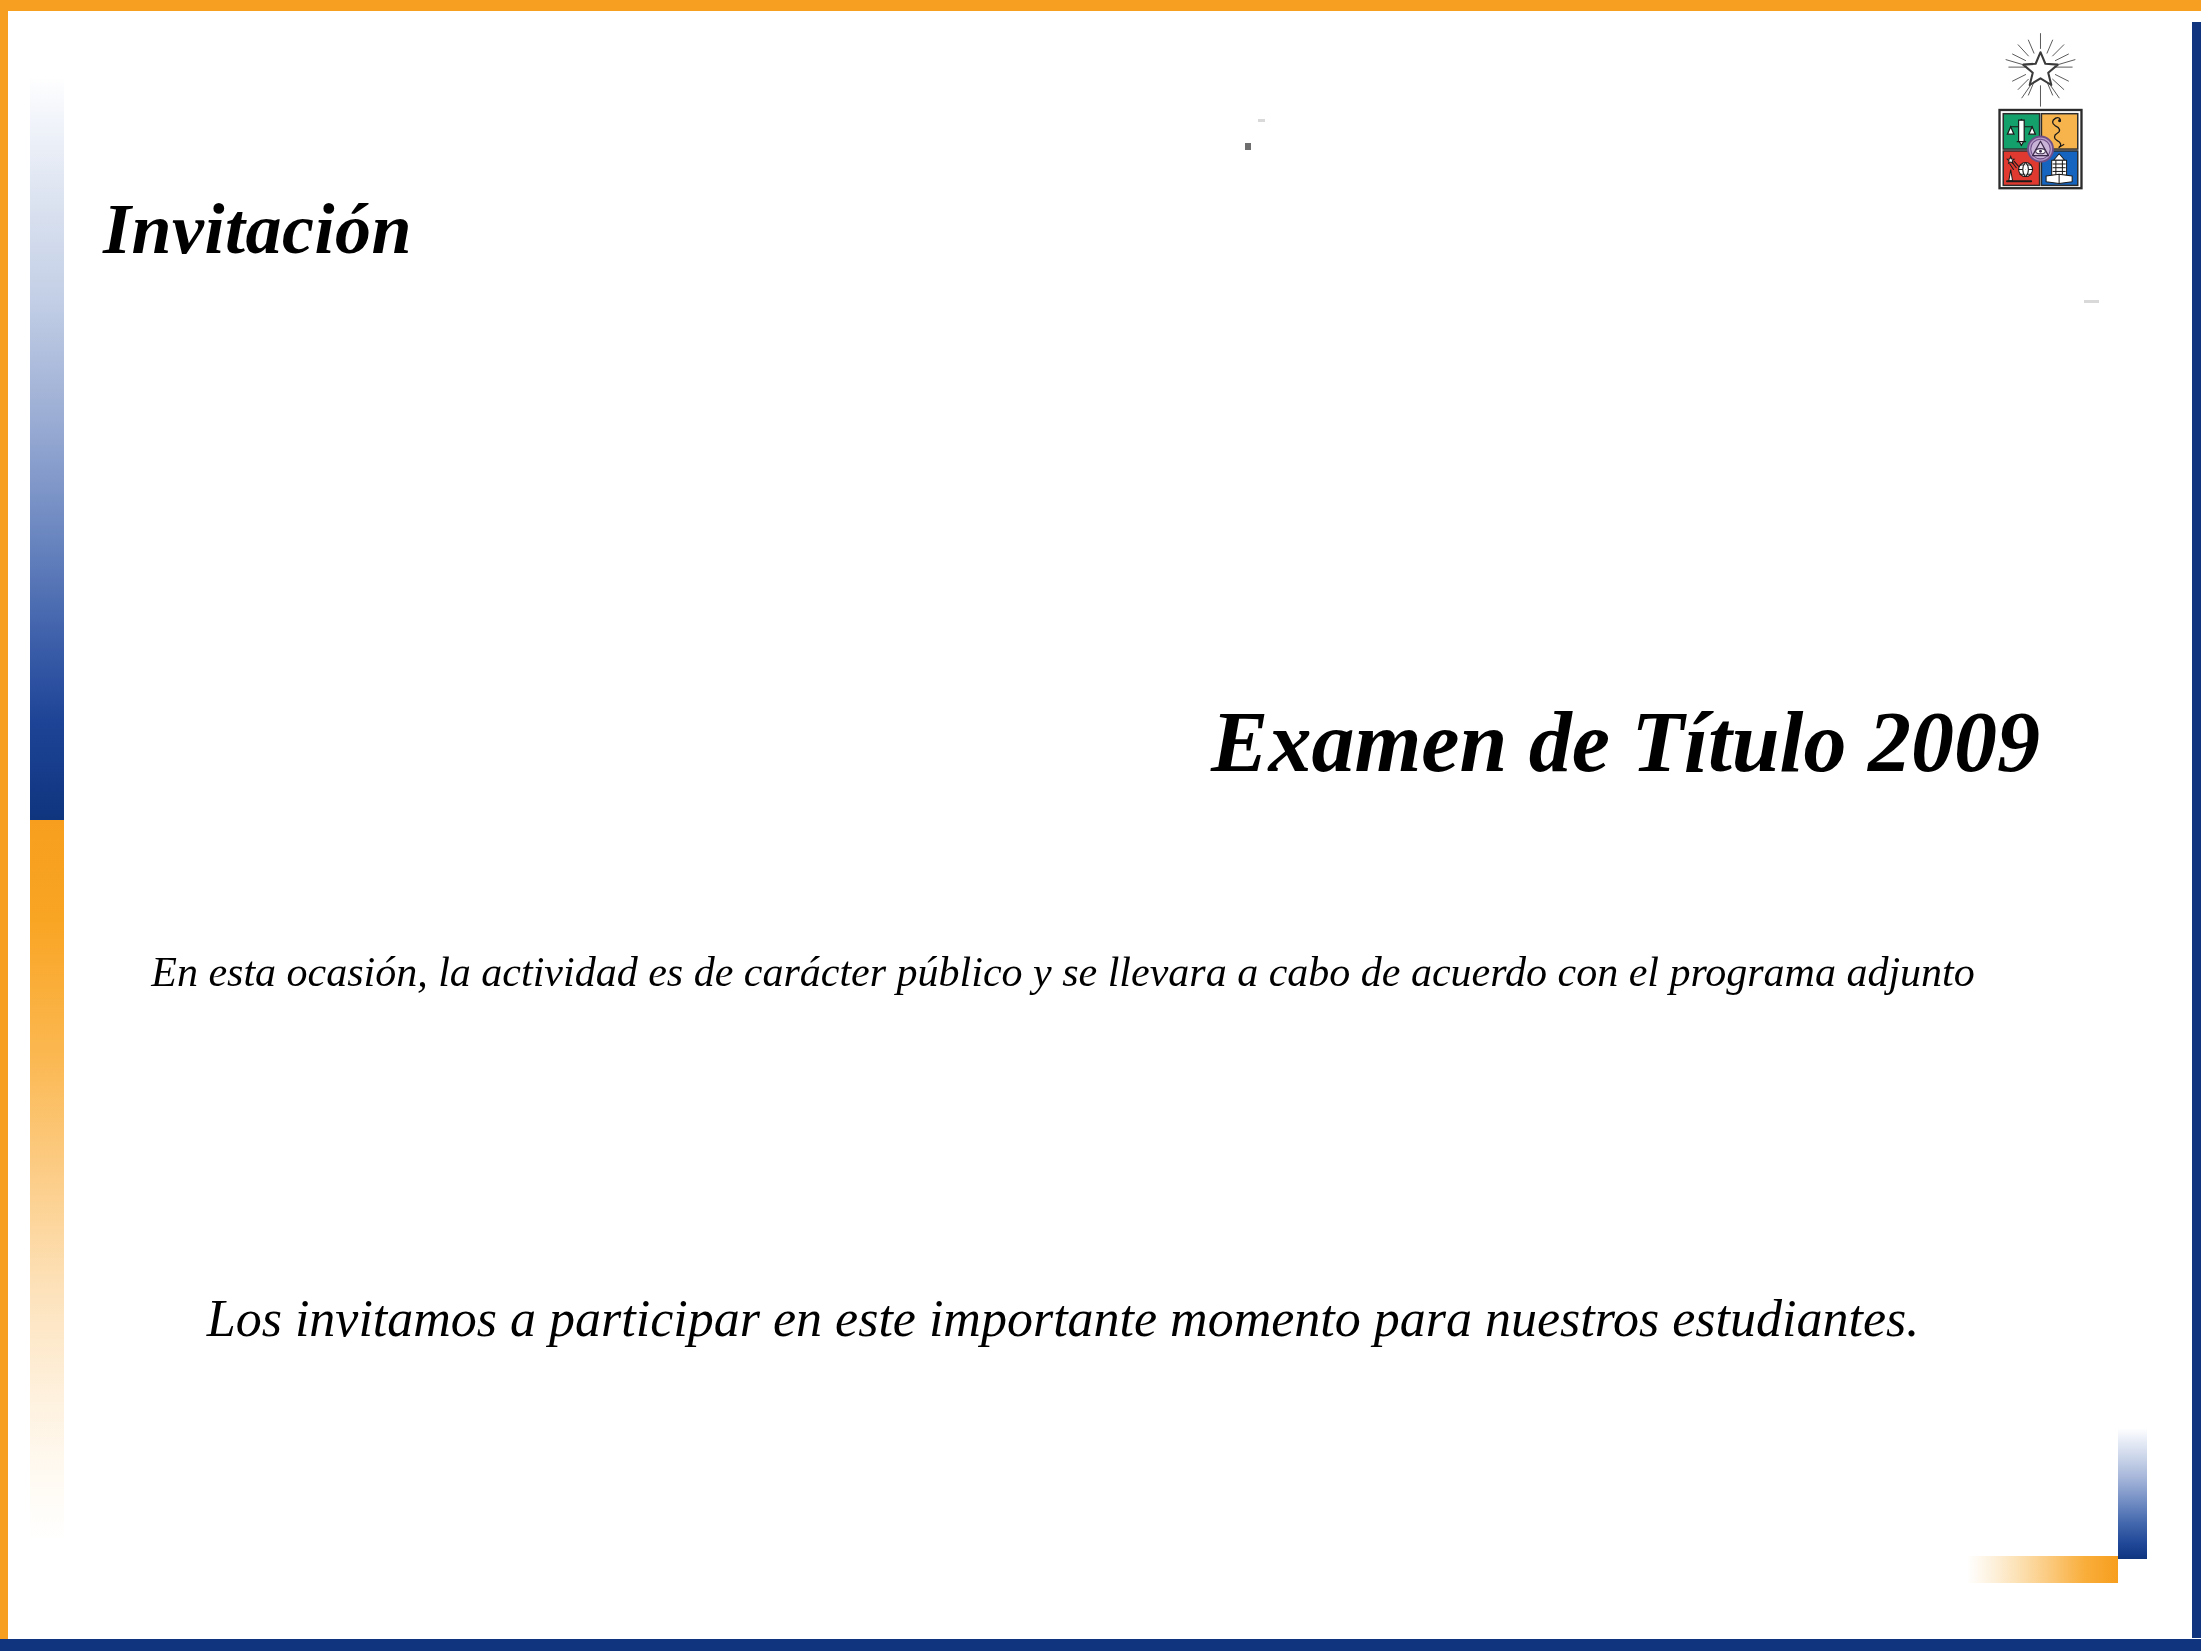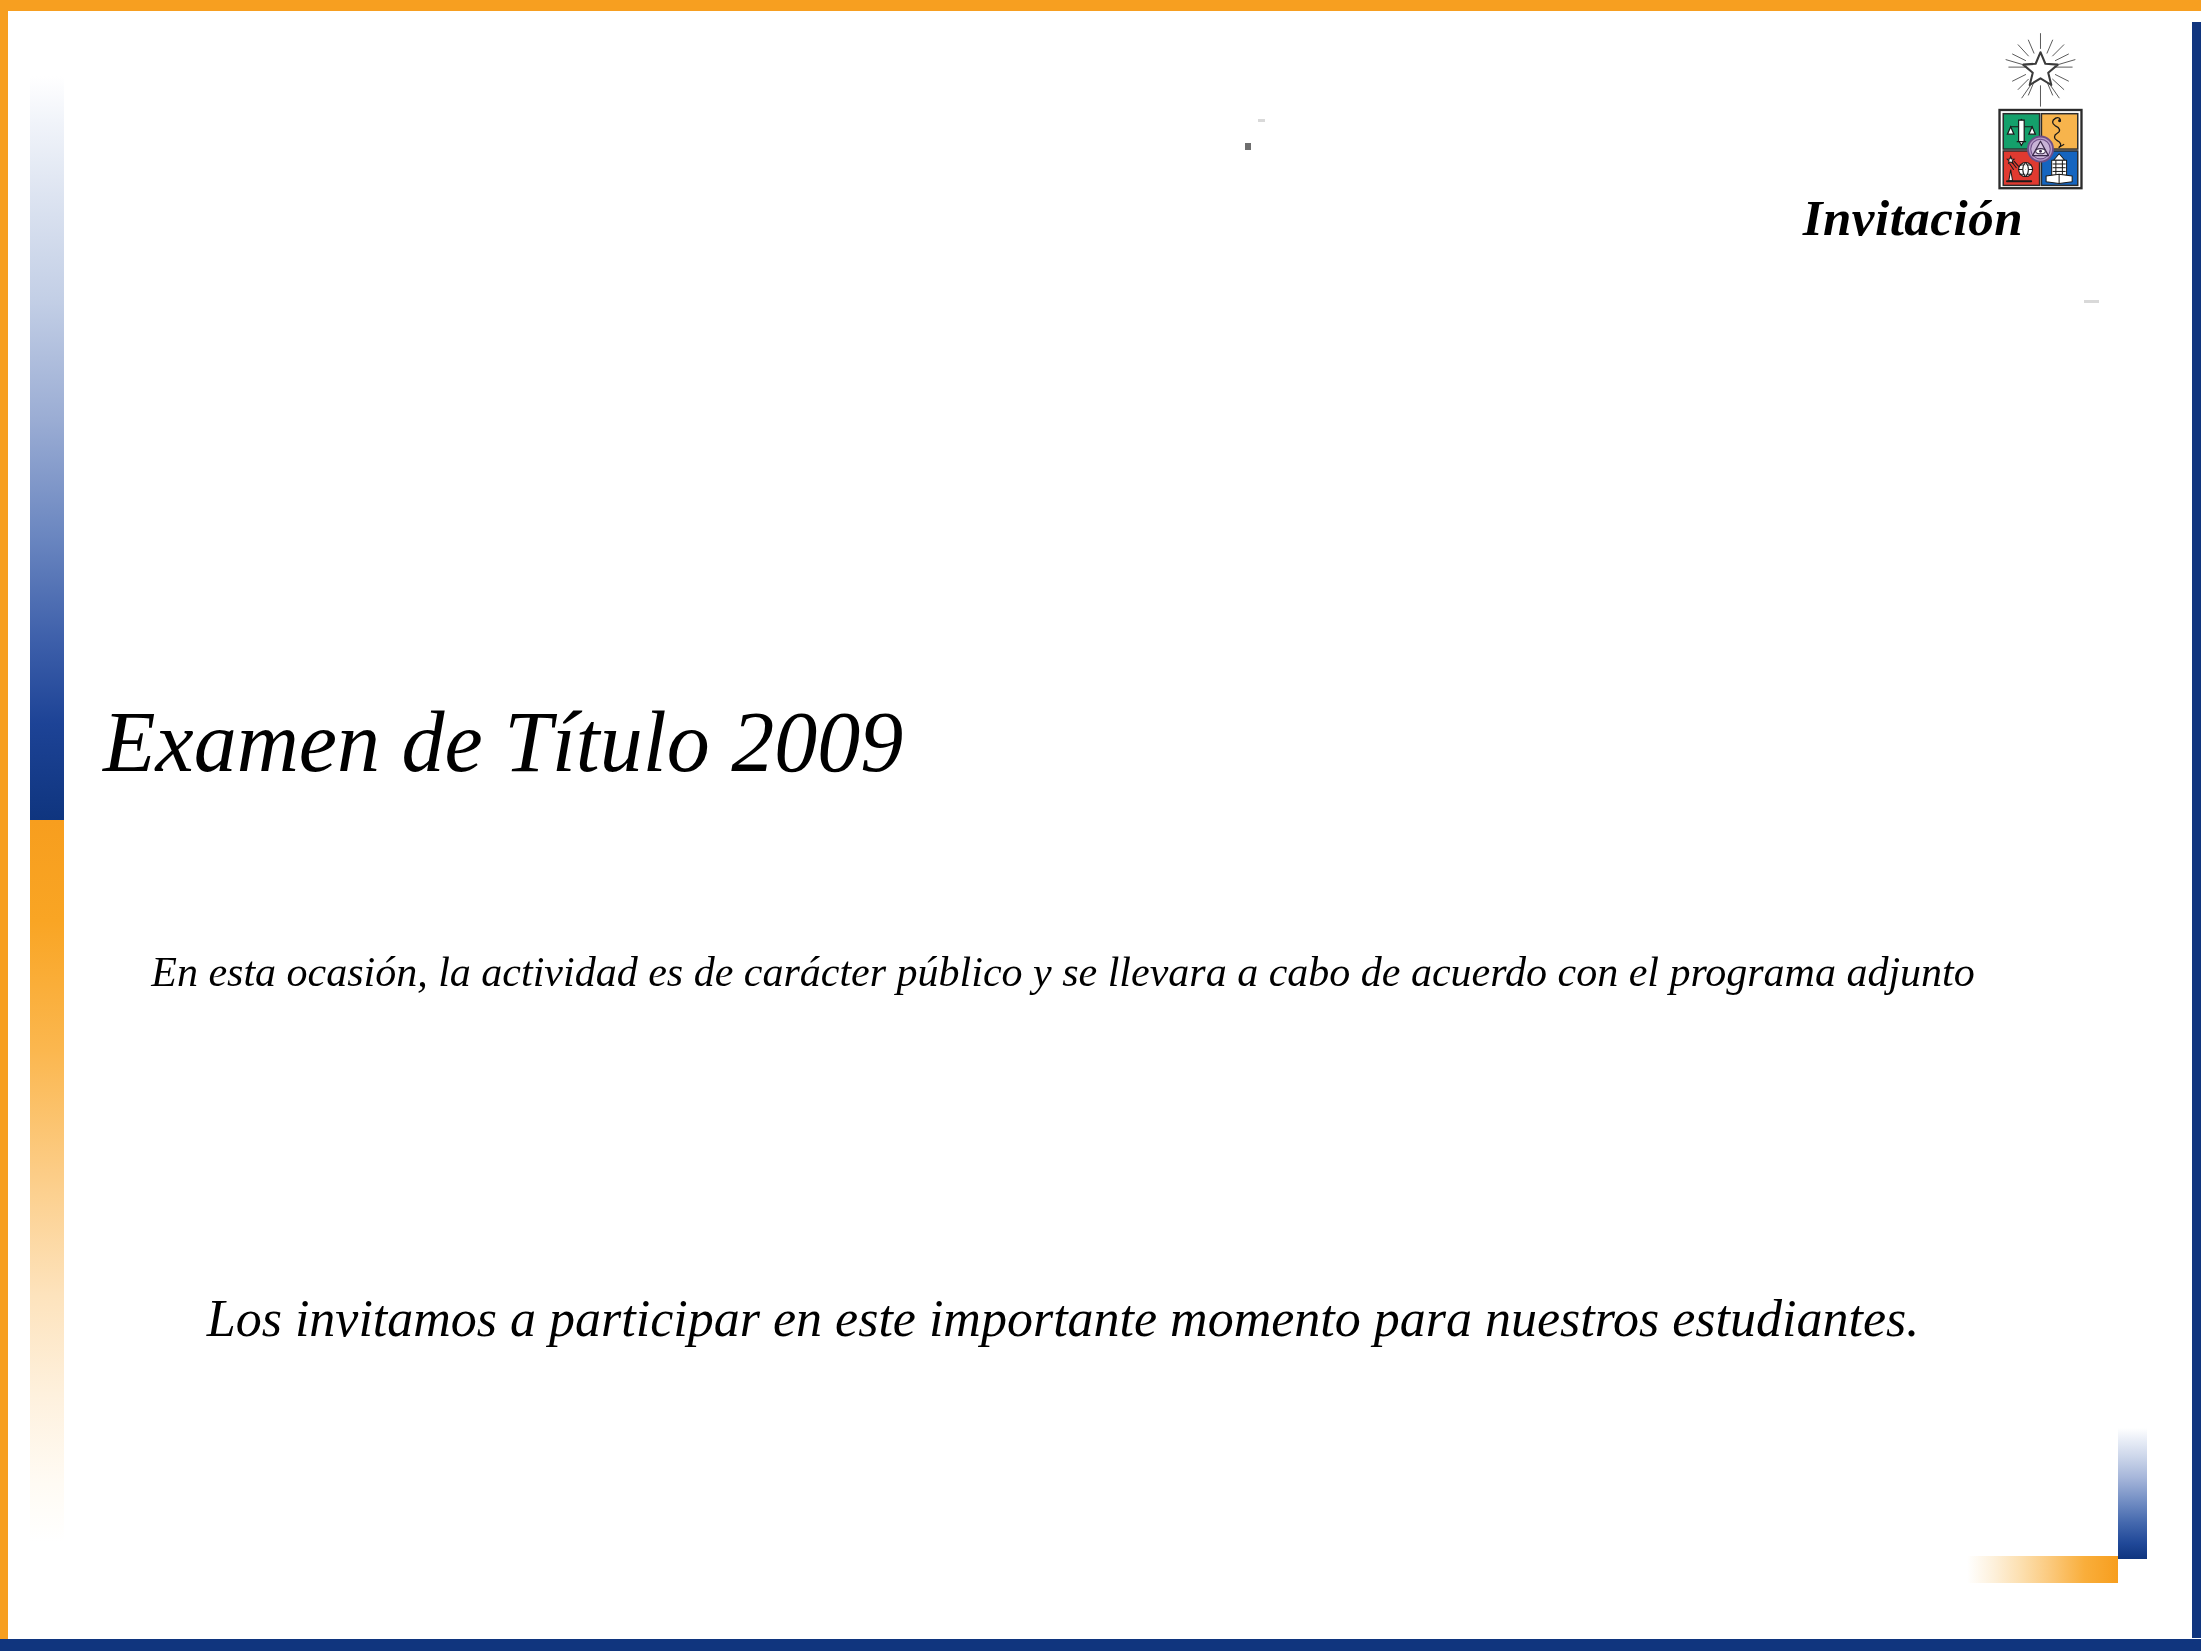--- a/index.html
+++ b/index.html
@@ -138,22 +138,22 @@
     top: 0;
     width: 1920px;
     height: 1652px;
   }
 
   .title-invitation {
     position: absolute;
     left: 0;
     top: 192px;
     width: 1920px;
-    text-align: right;
-    font-size: 51px;
+    text-align: left;
+    font-size: 72px;
     font-weight: bold;
     font-style: italic;
     color: #000000;
     line-height: 1.05;
     letter-spacing: 0.5px;
   }
 
   .para {
     position: absolute;
     left: 0;
@@ -165,26 +165,26 @@
   }
 
   .para-intro {
     top: 384px;
     font-size: 71px;
     line-height: 1.22;
   }
 
   .heading-exam {
     position: absolute;
-    left: 0;
+    left: 17px;
     top: 695px;
     width: 1920px;
-    text-align: left;
+    text-align: right;
     font-size: 86px;
-    font-weight: normal;
+    font-weight: bold;
     font-style: italic;
     color: #000000;
     line-height: 1.1;
   }
 
   .para-detail {
     top: 945px;
     font-size: 42px;
     line-height: 1.32;
   }

